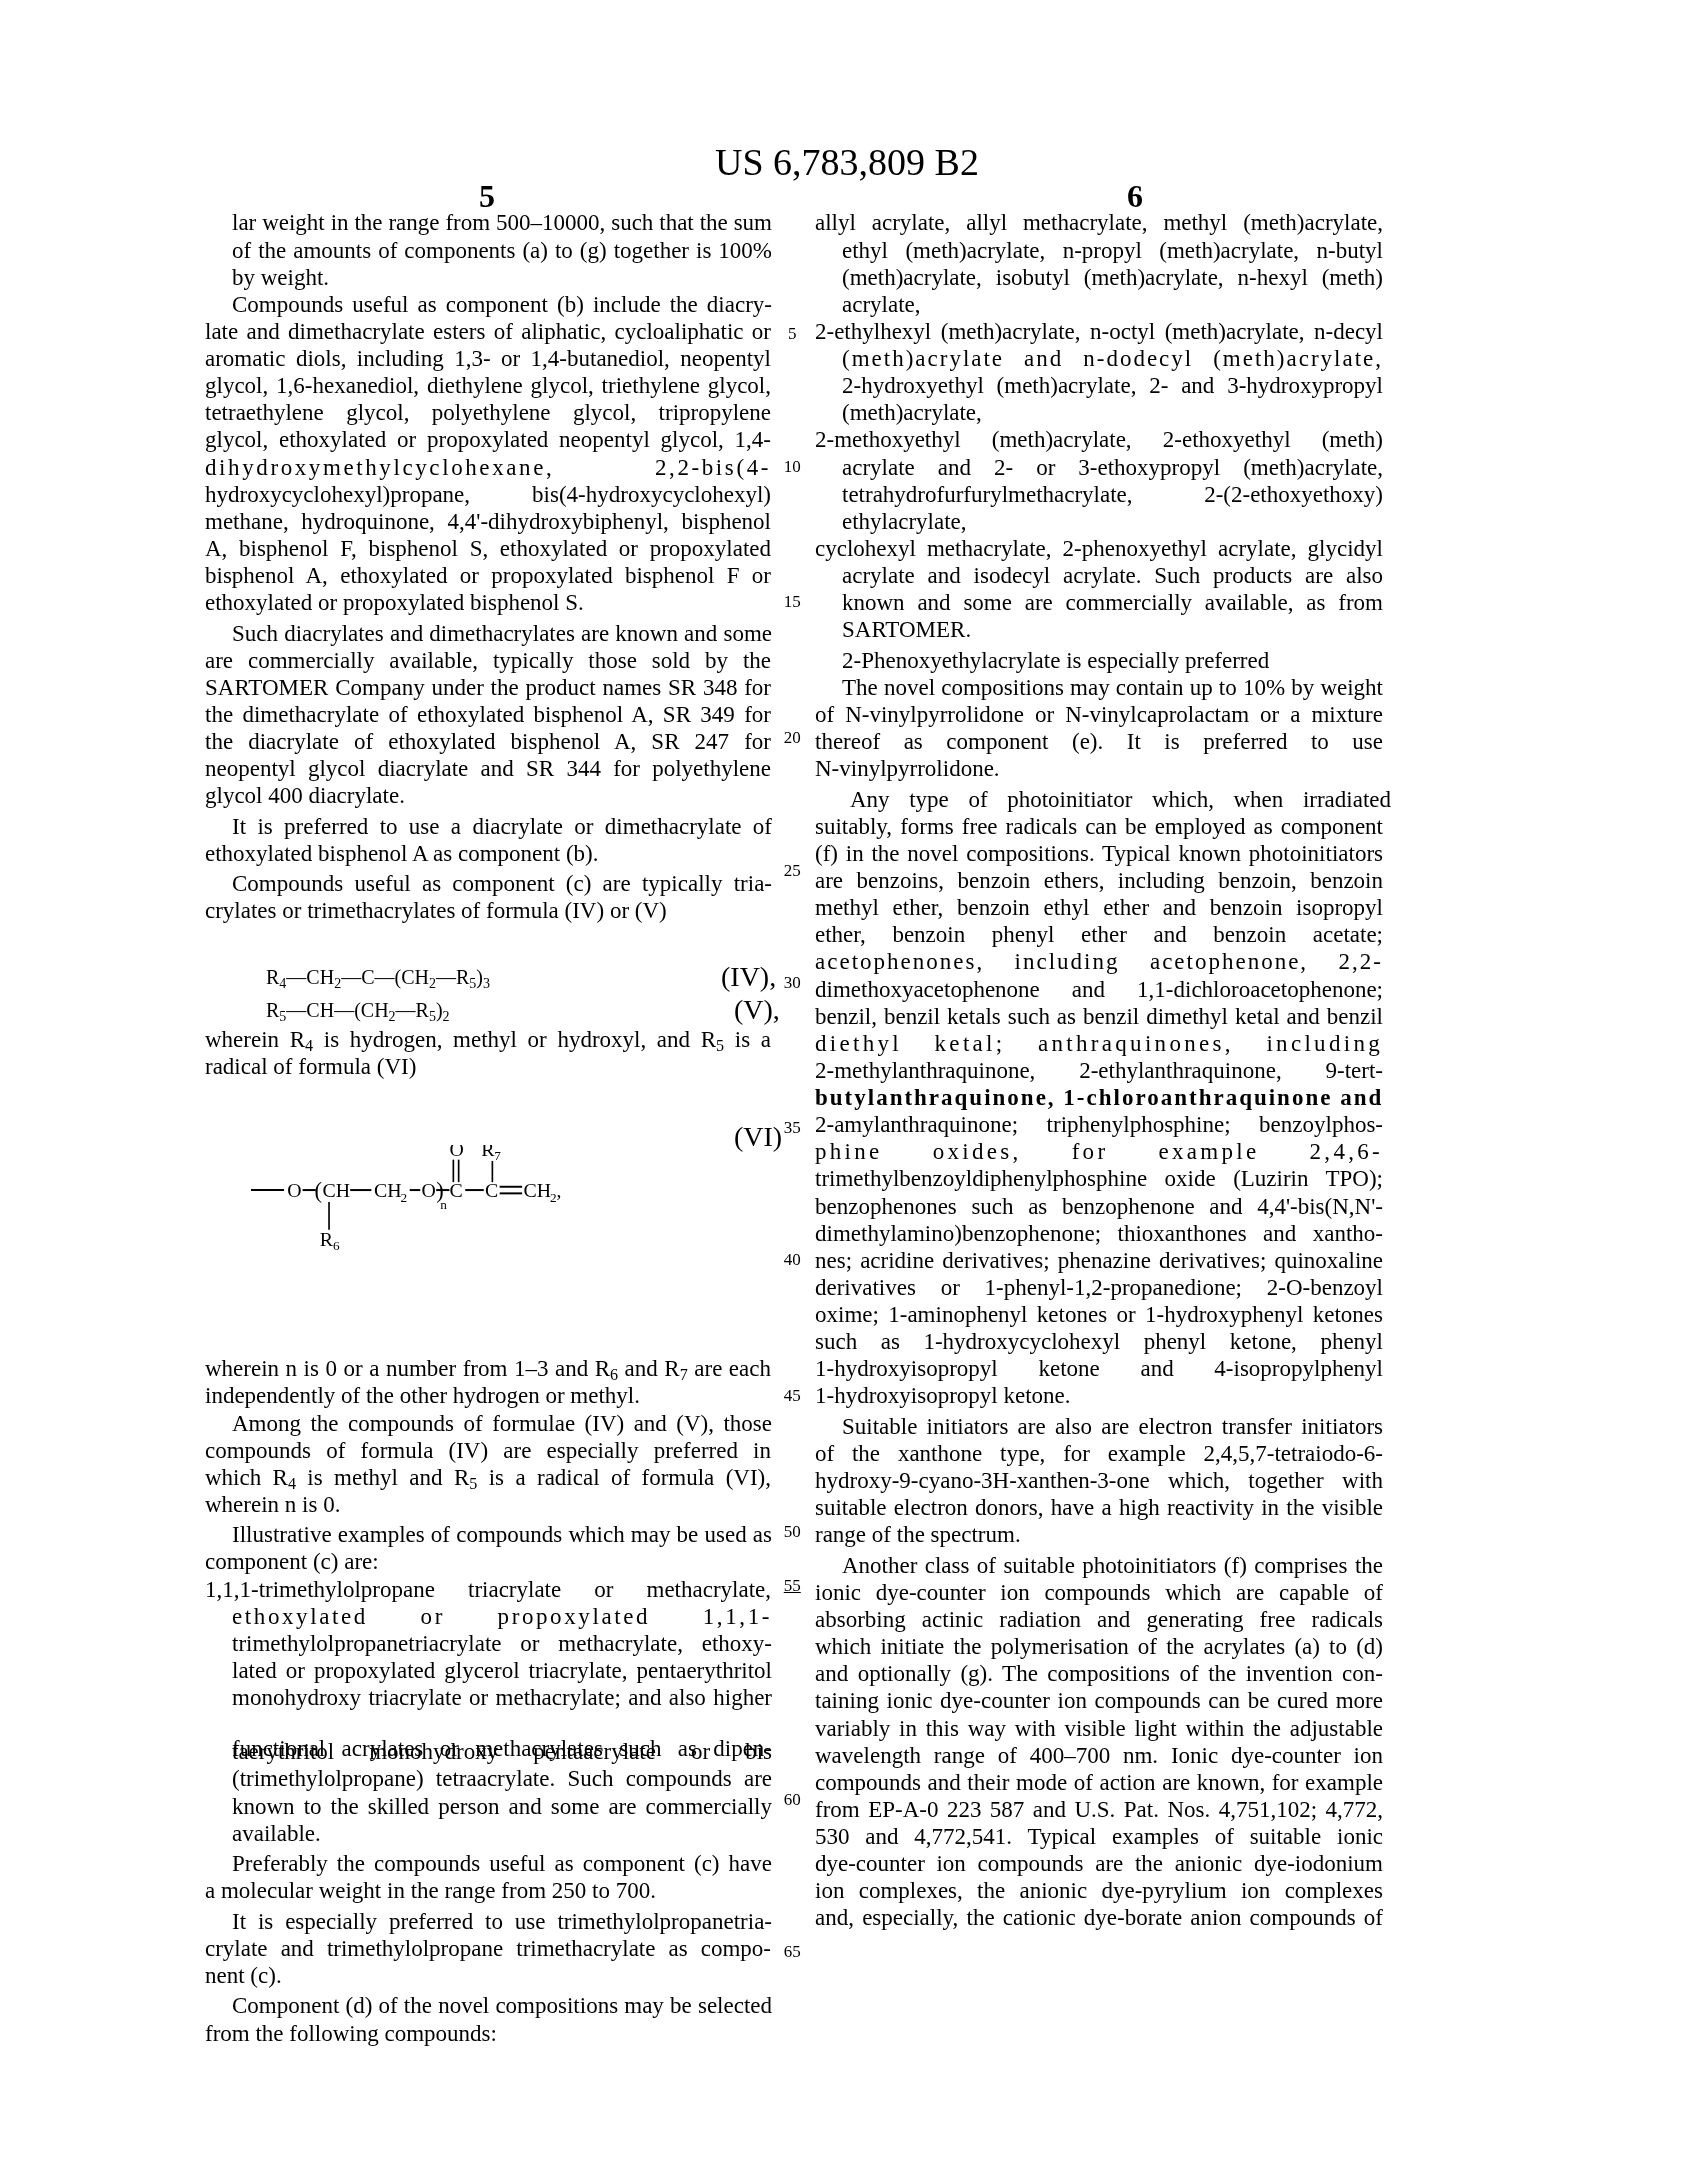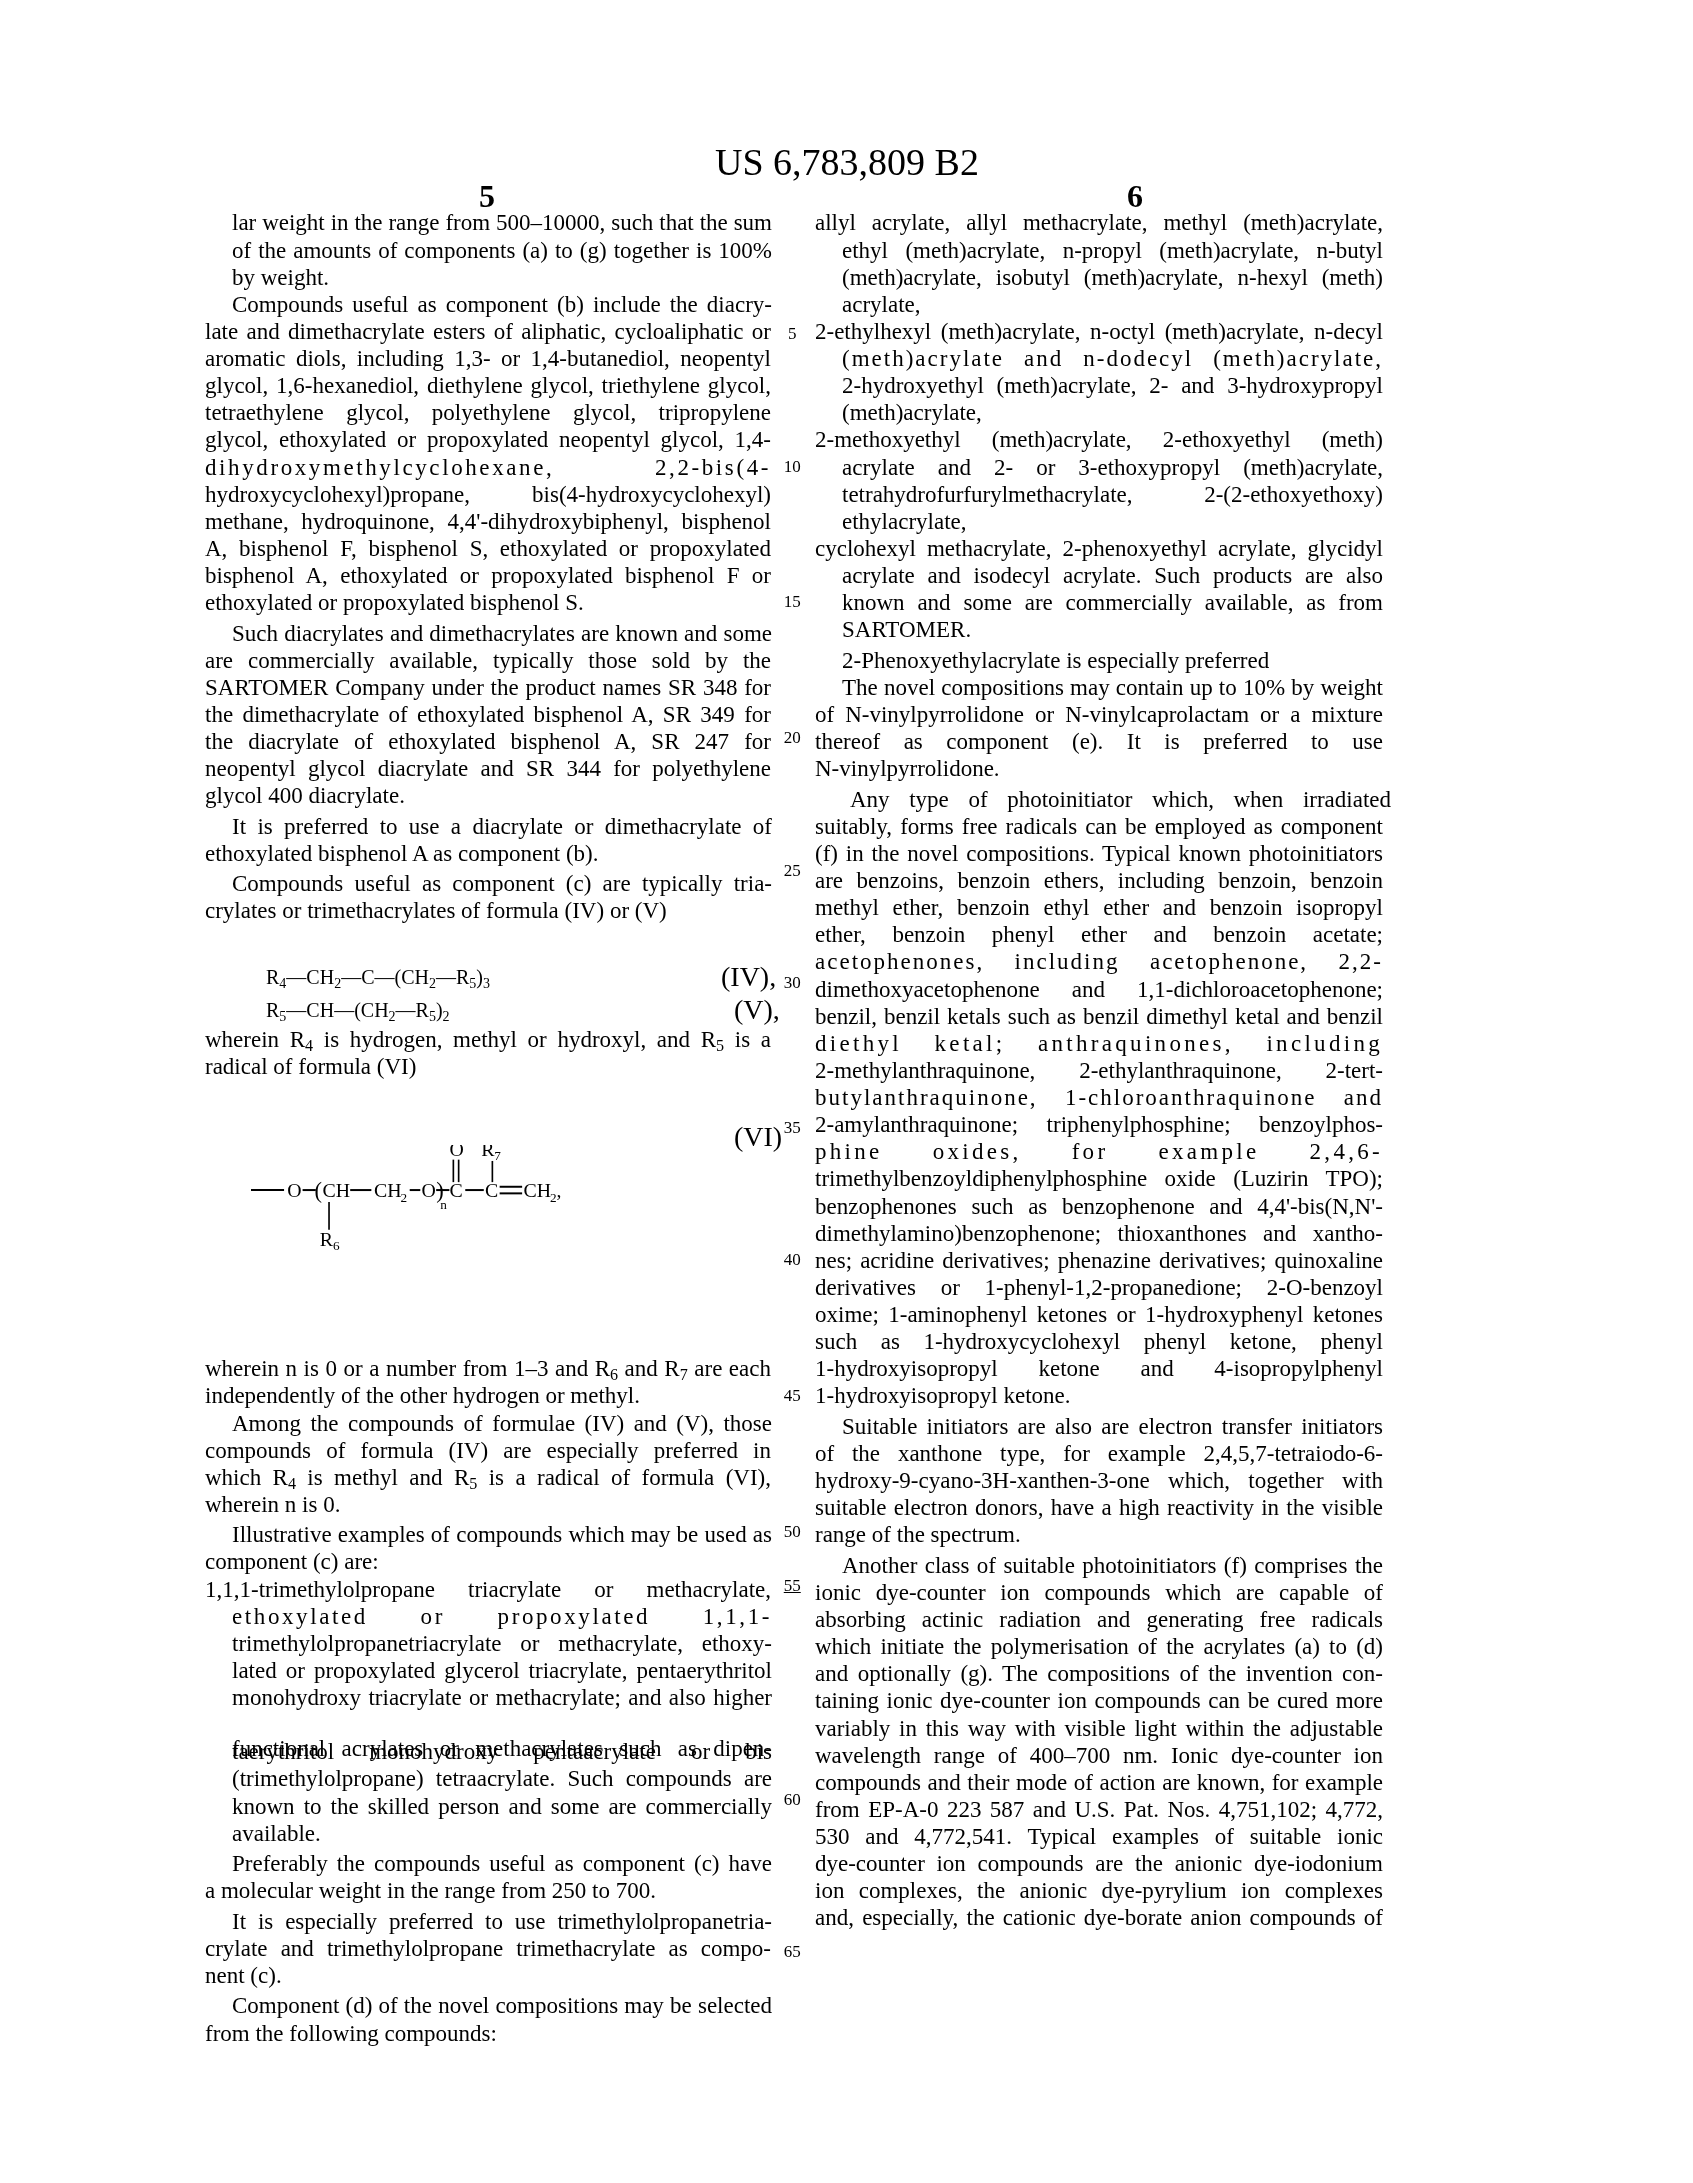--- a/index.html
+++ b/index.html
@@ -180,22 +180,22 @@
   <div class="line" style="left:842px;top:787px;width:541px;margin-left:8px;">Any type of photoinitiator which, when irradiated</div>
   <div class="line" style="left:815px;top:814px;width:568px;">suitably, forms free radicals can be employed as component</div>
   <div class="line" style="left:815px;top:841px;width:568px;">(f) in the novel compositions. Typical known photoinitiators</div>
   <div class="line" style="left:815px;top:868px;width:568px;">are benzoins, benzoin ethers, including benzoin, benzoin</div>
   <div class="line" style="left:815px;top:895px;width:568px;">methyl ether, benzoin ethyl ether and benzoin isopropyl</div>
   <div class="line" style="left:815px;top:922px;width:568px;">ether, benzoin phenyl ether and benzoin acetate;</div>
   <div class="line" style="left:815px;top:949px;width:568px;letter-spacing:2px;">acetophenones, including acetophenone, 2,2-</div>
   <div class="line" style="left:815px;top:977px;width:568px;">dimethoxyacetophenone and 1,1-dichloroacetophenone;</div>
   <div class="line" style="left:815px;top:1004px;width:568px;">benzil, benzil ketals such as benzil dimethyl ketal and benzil</div>
   <div class="line" style="left:815px;top:1031px;width:568px;letter-spacing:3.3px;">diethyl ketal; anthraquinones, including</div>
-  <div class="line" style="left:815px;top:1058px;width:568px;">2-methylanthraquinone, 2-ethylanthraquinone, 2-tert-</div>
-  <div class="line" style="left:815px;top:1085px;width:568px;letter-spacing:2px;">butylanthraquinone, 1-chloroanthraquinone and</div>
+  <div class="line" style="left:815px;top:1058px;width:568px;">2-methylanthraquinone, 2-ethylanthraquinone, 9-tert-</div>
+  <div class="line" style="left:815px;top:1085px;width:568px;letter-spacing:2px;font-weight:bold;">butylanthraquinone, 1-chloroanthraquinone and</div>
   <div class="line" style="left:815px;top:1112px;width:568px;">2-amylanthraquinone; triphenylphosphine; benzoylphos-</div>
   <div class="line" style="left:815px;top:1139px;width:568px;letter-spacing:3.3px;">phine oxides, for example 2,4,6-</div>
   <div class="line" style="left:815px;top:1166px;width:568px;">trimethylbenzoyldiphenylphosphine oxide (Luzirin TPO);</div>
   <div class="line" style="left:815px;top:1194px;width:568px;">benzophenones such as benzophenone and 4,4'-bis(N,N'-</div>
   <div class="line" style="left:815px;top:1221px;width:568px;">dimethylamino)benzophenone; thioxanthones and xantho-</div>
   <div class="line" style="left:815px;top:1248px;width:568px;">nes; acridine derivatives; phenazine derivatives; quinoxaline</div>
   <div class="line" style="left:815px;top:1275px;width:568px;">derivatives or 1-phenyl-1,2-propanedione; 2-O-benzoyl</div>
   <div class="line" style="left:815px;top:1302px;width:568px;">oxime; 1-aminophenyl ketones or 1-hydroxyphenyl ketones</div>
   <div class="line" style="left:815px;top:1329px;width:568px;">such as 1-hydroxycyclohexyl phenyl ketone, phenyl</div>
   <div class="line" style="left:815px;top:1356px;width:568px;">1-hydroxyisopropyl ketone and 4-isopropylphenyl</div>

